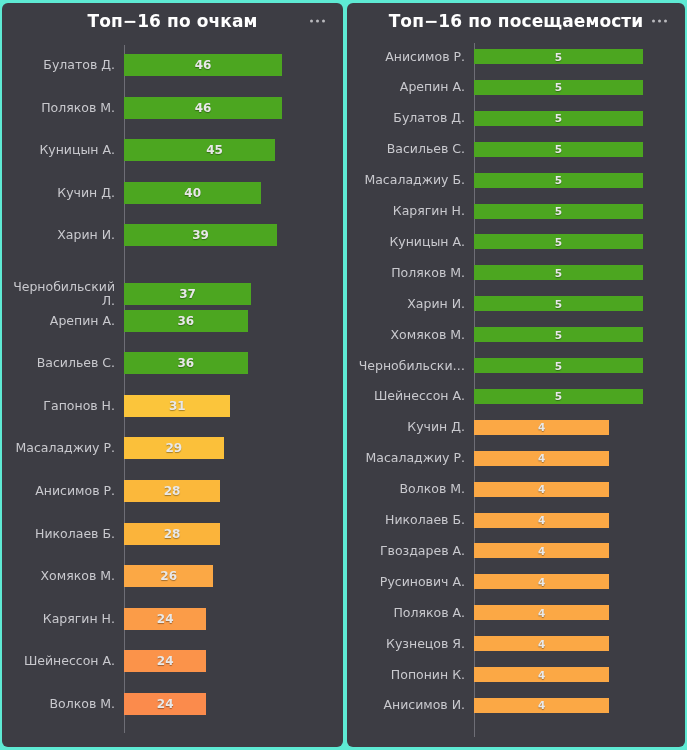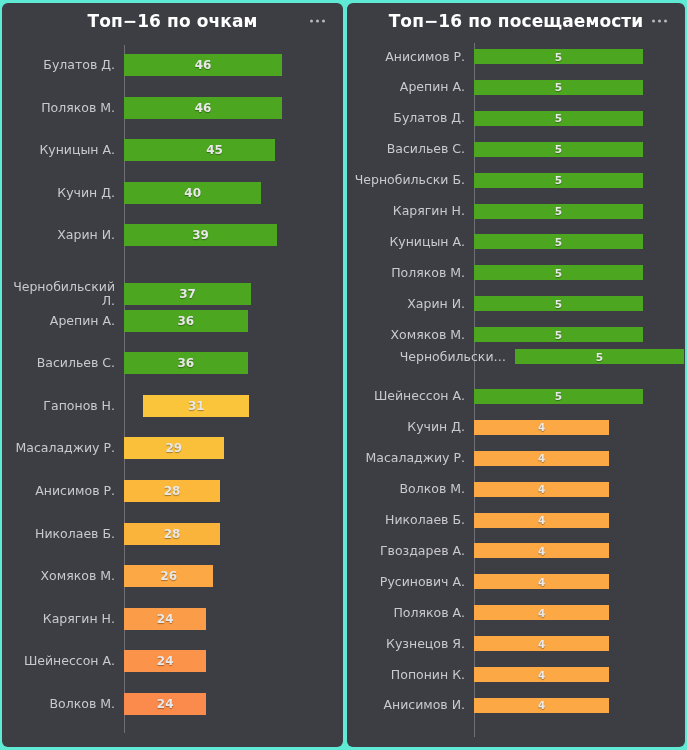--- a/index.html
+++ b/index.html
@@ -172,21 +172,21 @@
             <div class="bar" style="width: 123.652px; background: rgb(76, 166, 32);">
               <span class="bar-value">36</span>
             </div>
           </div>
           <div class="row" style="top: 313.2px;">
             <div class="row-label">Васильев С.</div>
             <div class="bar" style="width: 123.652px; background: rgb(76, 166, 32);">
               <span class="bar-value">36</span>
             </div>
           </div>
-          <div class="row" style="top: 355.8px; gap: 19px;">
+          <div class="row" style="top: 355.8px;">
             <div class="row-label">Гапонов Н.</div>
             <div class="bar" style="width: 106.478px; background: rgb(251, 197, 59);">
               <span class="bar-value">31</span>
             </div>
           </div>
           <div class="row" style="top: 398.4px;">
             <div class="row-label">Масаладжиу Р.</div>
             <div class="bar" style="width: 99.6087px; background: rgb(251, 192, 58);">
               <span class="bar-value">29</span>
             </div>
@@ -261,21 +261,21 @@
               <span class="bar-value">5</span>
             </div>
           </div>
           <div class="row" style="top: 102.7px;">
             <div class="row-label">Васильев С.</div>
             <div class="bar" style="width: 169px; background: rgb(76, 166, 32);">
               <span class="bar-value">5</span>
             </div>
           </div>
           <div class="row" style="top: 133.6px;">
-            <div class="row-label">Чернобильски Б.</div>
+            <div class="row-label">Масаладжиу Б.</div>
             <div class="bar" style="width: 169px; background: rgb(76, 166, 32);">
               <span class="bar-value">5</span>
             </div>
           </div>
           <div class="row" style="top: 164.5px;">
             <div class="row-label">Карягин Н.</div>
             <div class="bar" style="width: 169px; background: rgb(76, 166, 32);">
               <span class="bar-value">5</span>
             </div>
           </div>
@@ -296,21 +296,21 @@
             <div class="bar" style="width: 169px; background: rgb(76, 166, 32);">
               <span class="bar-value">5</span>
             </div>
           </div>
           <div class="row" style="top: 288.1px;">
             <div class="row-label">Хомяков М.</div>
             <div class="bar" style="width: 169px; background: rgb(76, 166, 32);">
               <span class="bar-value">5</span>
             </div>
           </div>
-          <div class="row" style="top: 310px; margin-left: 41px;">
+          <div class="row" style="top: 319px;">
             <div class="row-label">Чернобильски…</div>
             <div class="bar" style="width: 169px; background: rgb(76, 166, 32);">
               <span class="bar-value">5</span>
             </div>
           </div>
           <div class="row" style="top: 349.9px;">
             <div class="row-label">Шейнессон А.</div>
             <div class="bar" style="width: 169px; background: rgb(76, 166, 32);">
               <span class="bar-value">5</span>
             </div>

